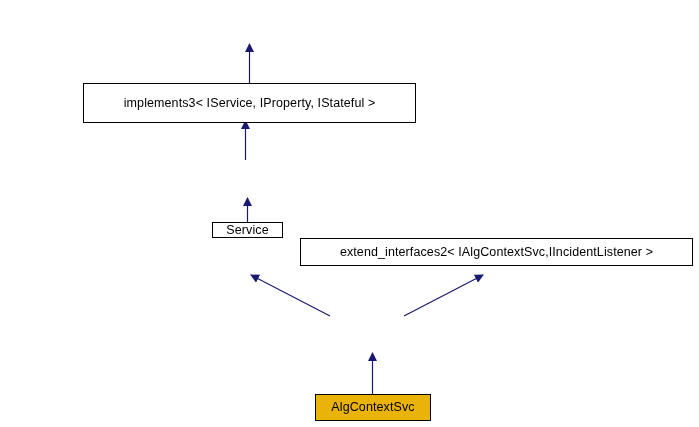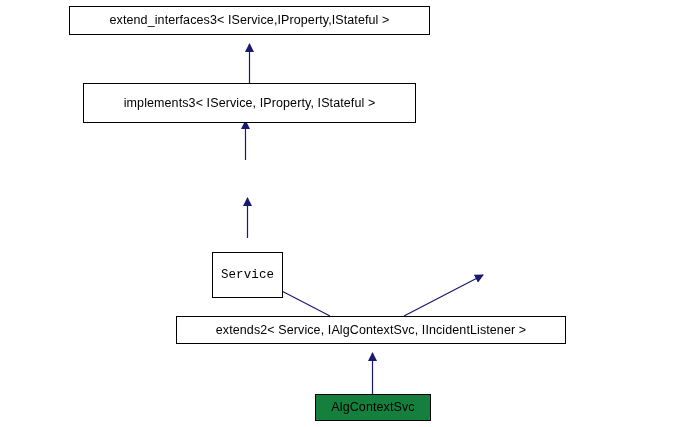--- a/index.html
+++ b/index.html
@@ -34,21 +34,21 @@
     font-size: 12.5px;
     line-height: 1;
     display: flex;
     align-items: center;
     justify-content: center;
     white-space: nowrap;
     letter-spacing: 0.1px;
     z-index: 2;
   }
   .node.highlight {
-    background: #15803d;
+    background: #eab308;
   }
   .node-label {
     display: block;
     padding: 0 6px;
   }
 </style>
 </head>
 <body>
 
 <div id="diagram">
@@ -66,35 +66,32 @@
 
     <line x1="247.5" y1="238" x2="247.5" y2="198" stroke="#191970" stroke-width="1.2" marker-end="url(#arrowhead)"></line>
 
     <line x1="330" y1="316" x2="251" y2="275" stroke="#191970" stroke-width="1.2" marker-end="url(#arrowhead)"></line>
 
     <line x1="404" y1="316" x2="483" y2="275" stroke="#191970" stroke-width="1.2" marker-end="url(#arrowhead)"></line>
 
     <line x1="372.5" y1="394" x2="372.5" y2="353" stroke="#191970" stroke-width="1.2" marker-end="url(#arrowhead)"></line>
   </svg>
 
-  <div class="node" style="left:69px; top:6px; width:361px; height:29px;">
-    <span class="node-label">extend_interfaces3&lt; IService,IProperty,IStateful &gt;</span>
-  </div>
 
   <div class="node" style="left:83px; top:83px; width:333px; height:40px;">
     <span class="node-label">implements3&lt; IService, IProperty, IStateful &gt;</span>
   </div>
 
 
-  <div class="node" style="left:212px; top:252px; width:71px; height:46px;font-family:Liberation Mono, monospace;">
+  <div class="node" style="left:212px; top:222px; width:71px; height:16px;">
     <span class="node-label">Service</span>
   </div>
 
+  <div class="node" style="left:300px; top:238px; width:393px; height:28px;">
+    <span class="node-label">extend_interfaces2&lt; IAlgContextSvc,IIncidentListener &gt;</span>
+  </div>
 
-  <div class="node" style="left:176px; top:316px; width:390px; height:28px;">
-    <span class="node-label">extends2&lt; Service, IAlgContextSvc, IIncidentListener &gt;</span>
-  </div>
 
   <div class="node highlight" style="left:315px; top:394px; width:116px; height:27px;">
     <span class="node-label">AlgContextSvc</span>
   </div>
 
 </div>
 
 </body></html>

